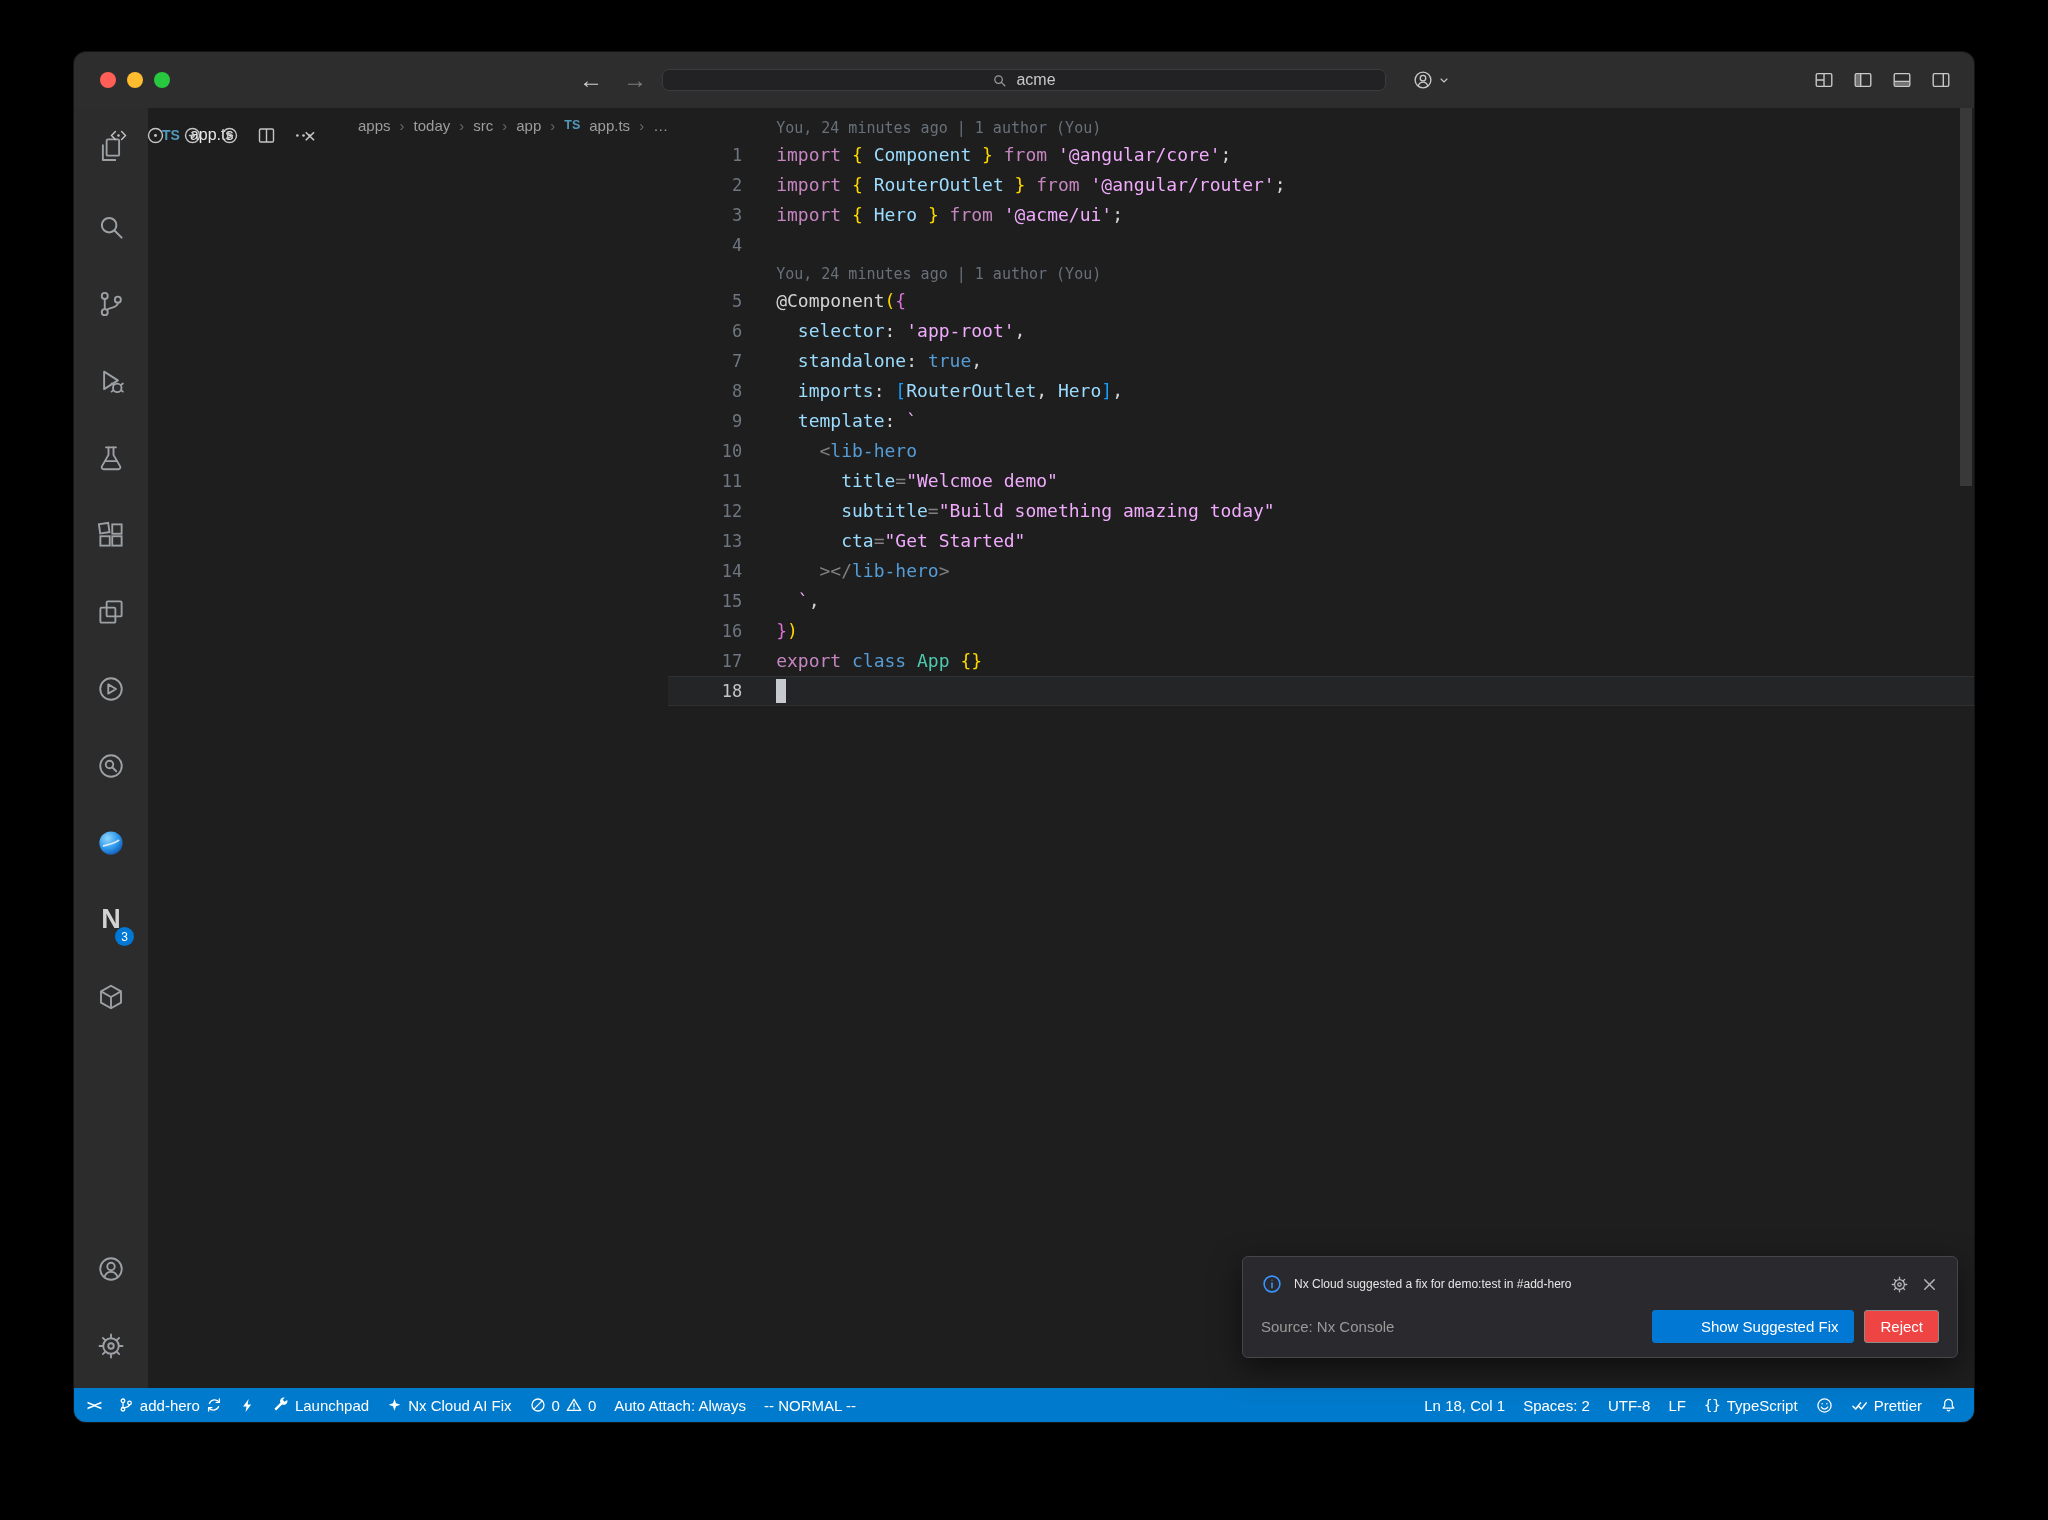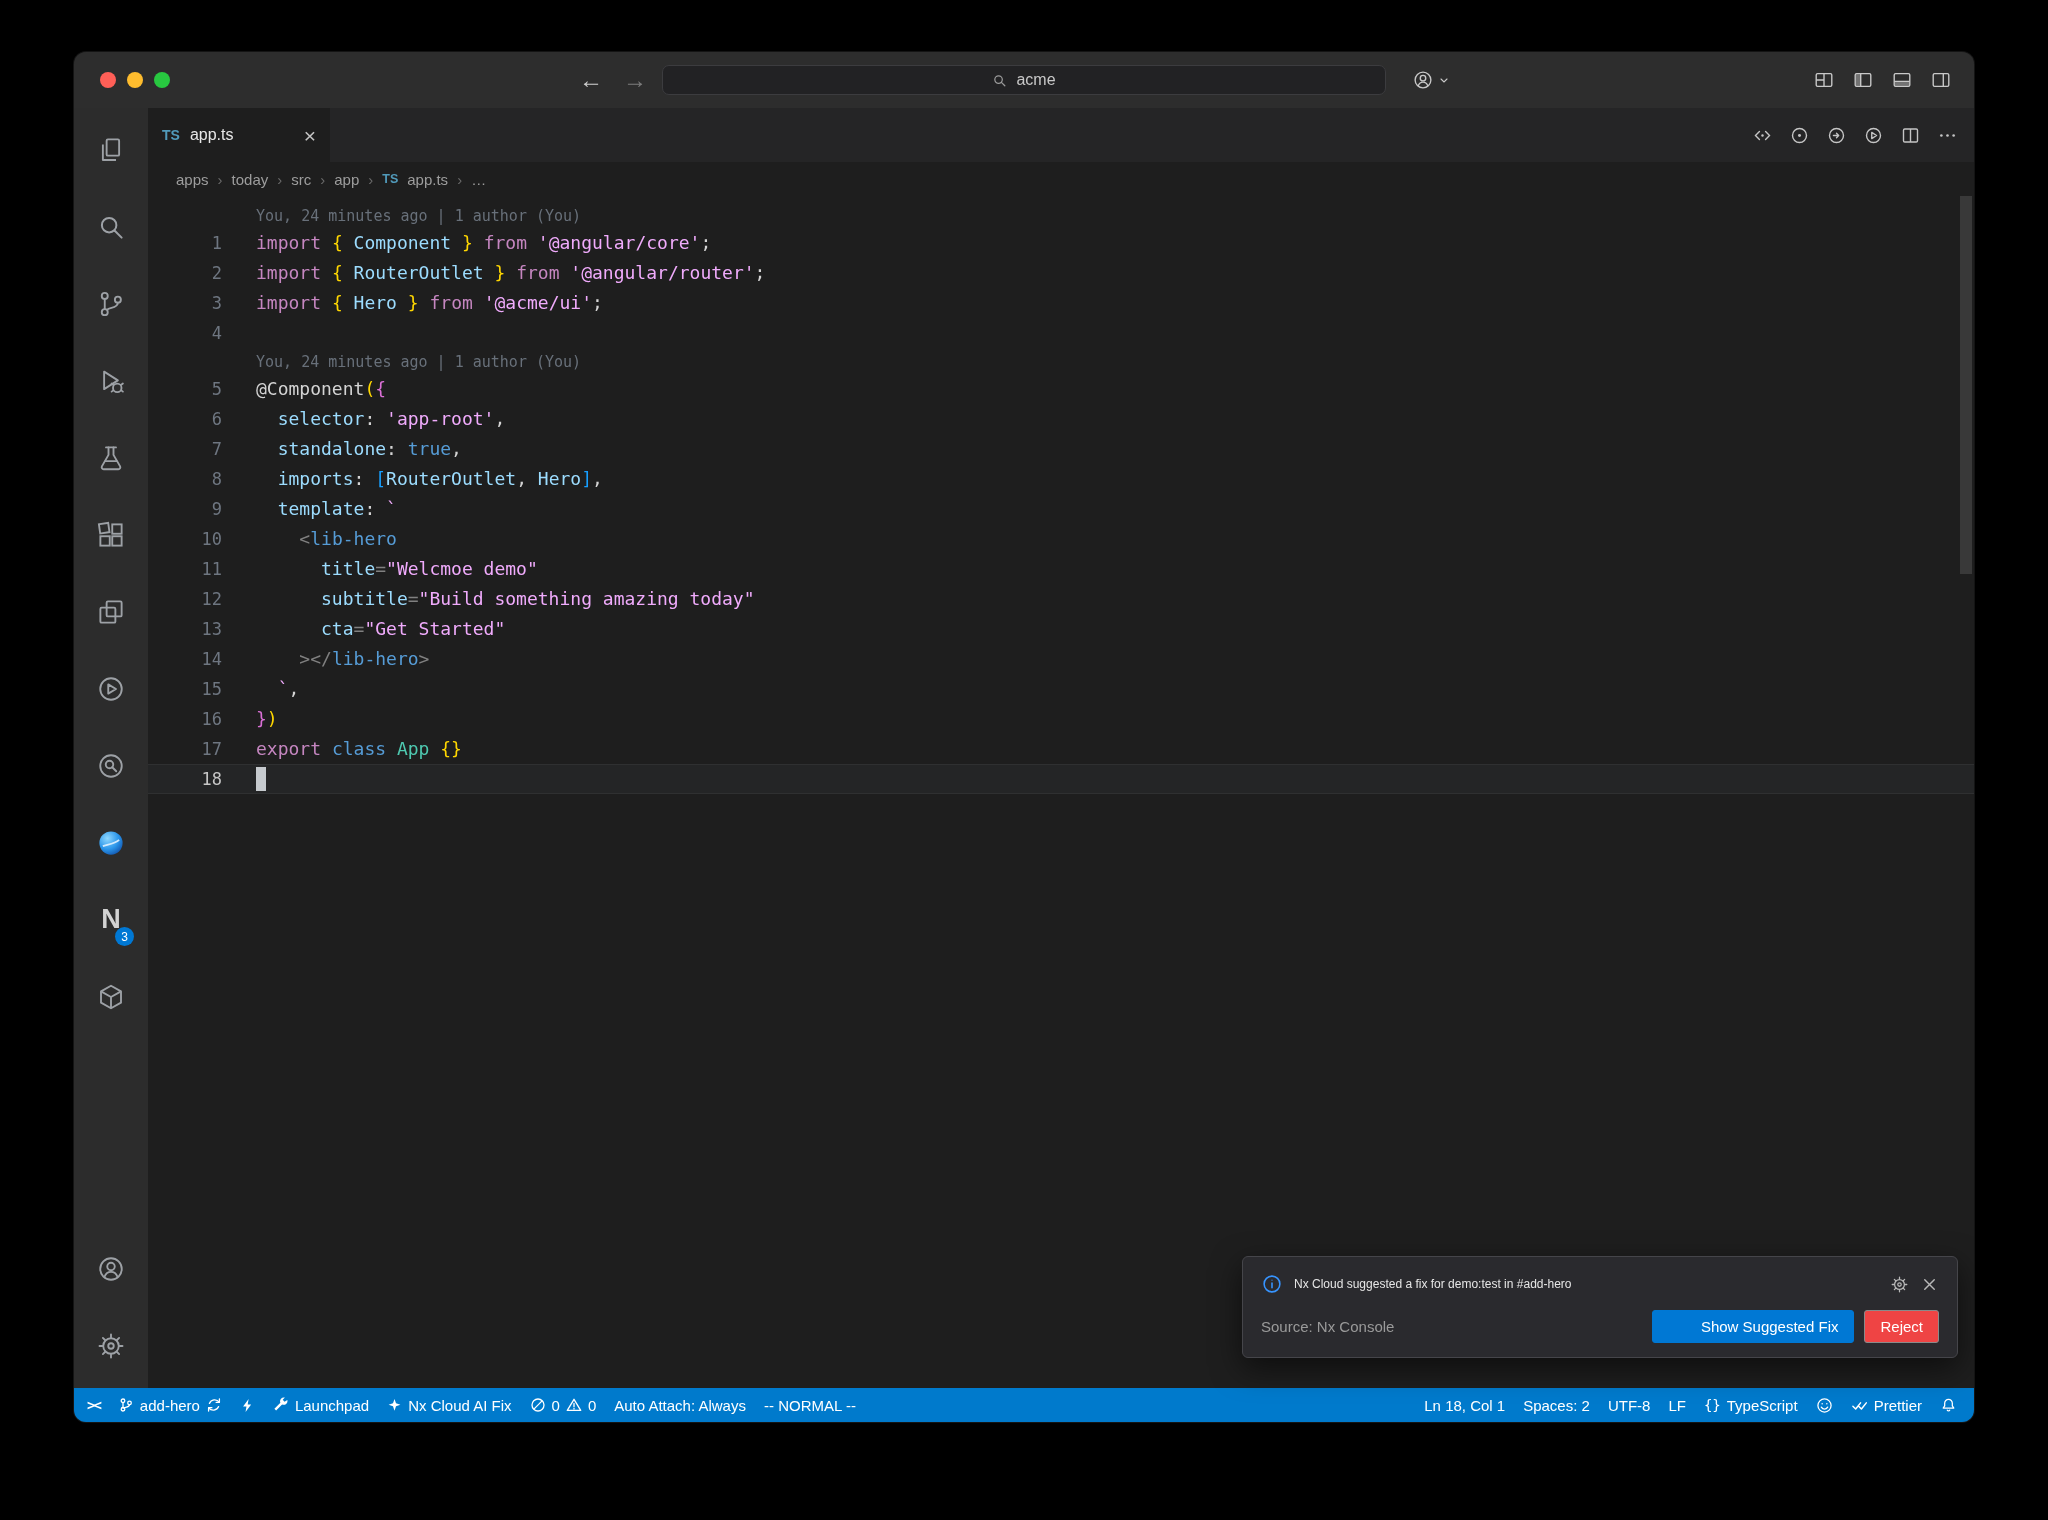--- a/index.html
+++ b/index.html
@@ -12,37 +12,37 @@
             box-shadow:0 0 0 1px rgba(255,255,255,.08), 0 40px 110px rgba(0,0,0,.9); }
 
   
   .titlebar { height:56px; flex:none; background:#2d2d2d; position:relative; }
   .traffic { position:absolute; left:26px; top:0; height:56px; display:flex; align-items:center; gap:11px; }
   .light { width:16px; height:16px; border-radius:50%; }
   .light.red{ background:#ff5f57; } .light.yellow{ background:#febc2e; } .light.green{ background:#28c840; }
   .nav { position:absolute; left:505px; top:0; height:56px; display:flex; align-items:center; gap:20px; font-size:24px; }
   .nav .back{ color:#cfcfcf; } .nav .fwd{ color:#7c7c7c; }
   .searchbox { position:absolute; left:50%; top:50%; transform:translate(-50%,-50%);
-               width:724px; height:30px; background:#222224; border:1px solid #3c3c3f; border-radius:7px;
+               width:724px; height:22px; background:#222224; border:1px solid #3c3c3f; border-radius:7px;
                display:flex; align-items:center; justify-content:center; gap:9px; color:#c8c8c8; font-size:16px; }
   .account { position:absolute; left:1338px; top:0; height:56px; display:flex; align-items:center; gap:4px; color:#c8c8c8; }
   .layout-icons { position:absolute; right:22px; top:0; height:56px; display:flex; align-items:center; gap:17px; color:#c9c9c9; }
 
   
   .body { flex:1; display:flex; min-height:0; }
 
   .activitybar { width:74px; flex:none; background:#2c2c2c; display:flex; flex-direction:column;
                  align-items:center; padding:3px 0 4px; color:#9da1a6; }
   .ab-item { width:74px; height:77px; display:flex; align-items:center; justify-content:center; position:relative; }
   .ab-bottom { margin-top:auto; }
   .nx-glyph { font-size:27px; font-weight:bold; color:#d2d2d2; }
   .badge { position:absolute; right:14px; bottom:12px; min-width:19px; height:19px; border-radius:10px;
            background:#0078d4; color:#fff; font-size:12px; display:flex; align-items:center; justify-content:center; padding:0 4px; }
 
-  .main { flex:1; display:flex; flex-direction:column; min-width:0; }
+  .main { flex:1; display:flex; min-width:0; }
 
   
   .tabbar { height:54px; flex:none; background:#252526; display:flex; position:relative; }
   .tab { width:182px; background:#1e1e1e; display:flex; align-items:center; gap:10px; padding:0 14px; }
   .tab-icon { color:#519aba; font-weight:bold; font-size:14px; }
   .tab-label { color:#e8e8e8; font-size:16px; }
   .tab-close { margin-left:auto; color:#c5c5c5; font-size:21px; line-height:1; }
   .editor-actions { position:absolute; right:16px; top:0; height:54px; display:flex; align-items:center; gap:16px; color:#c5c5c5; }
 
   

